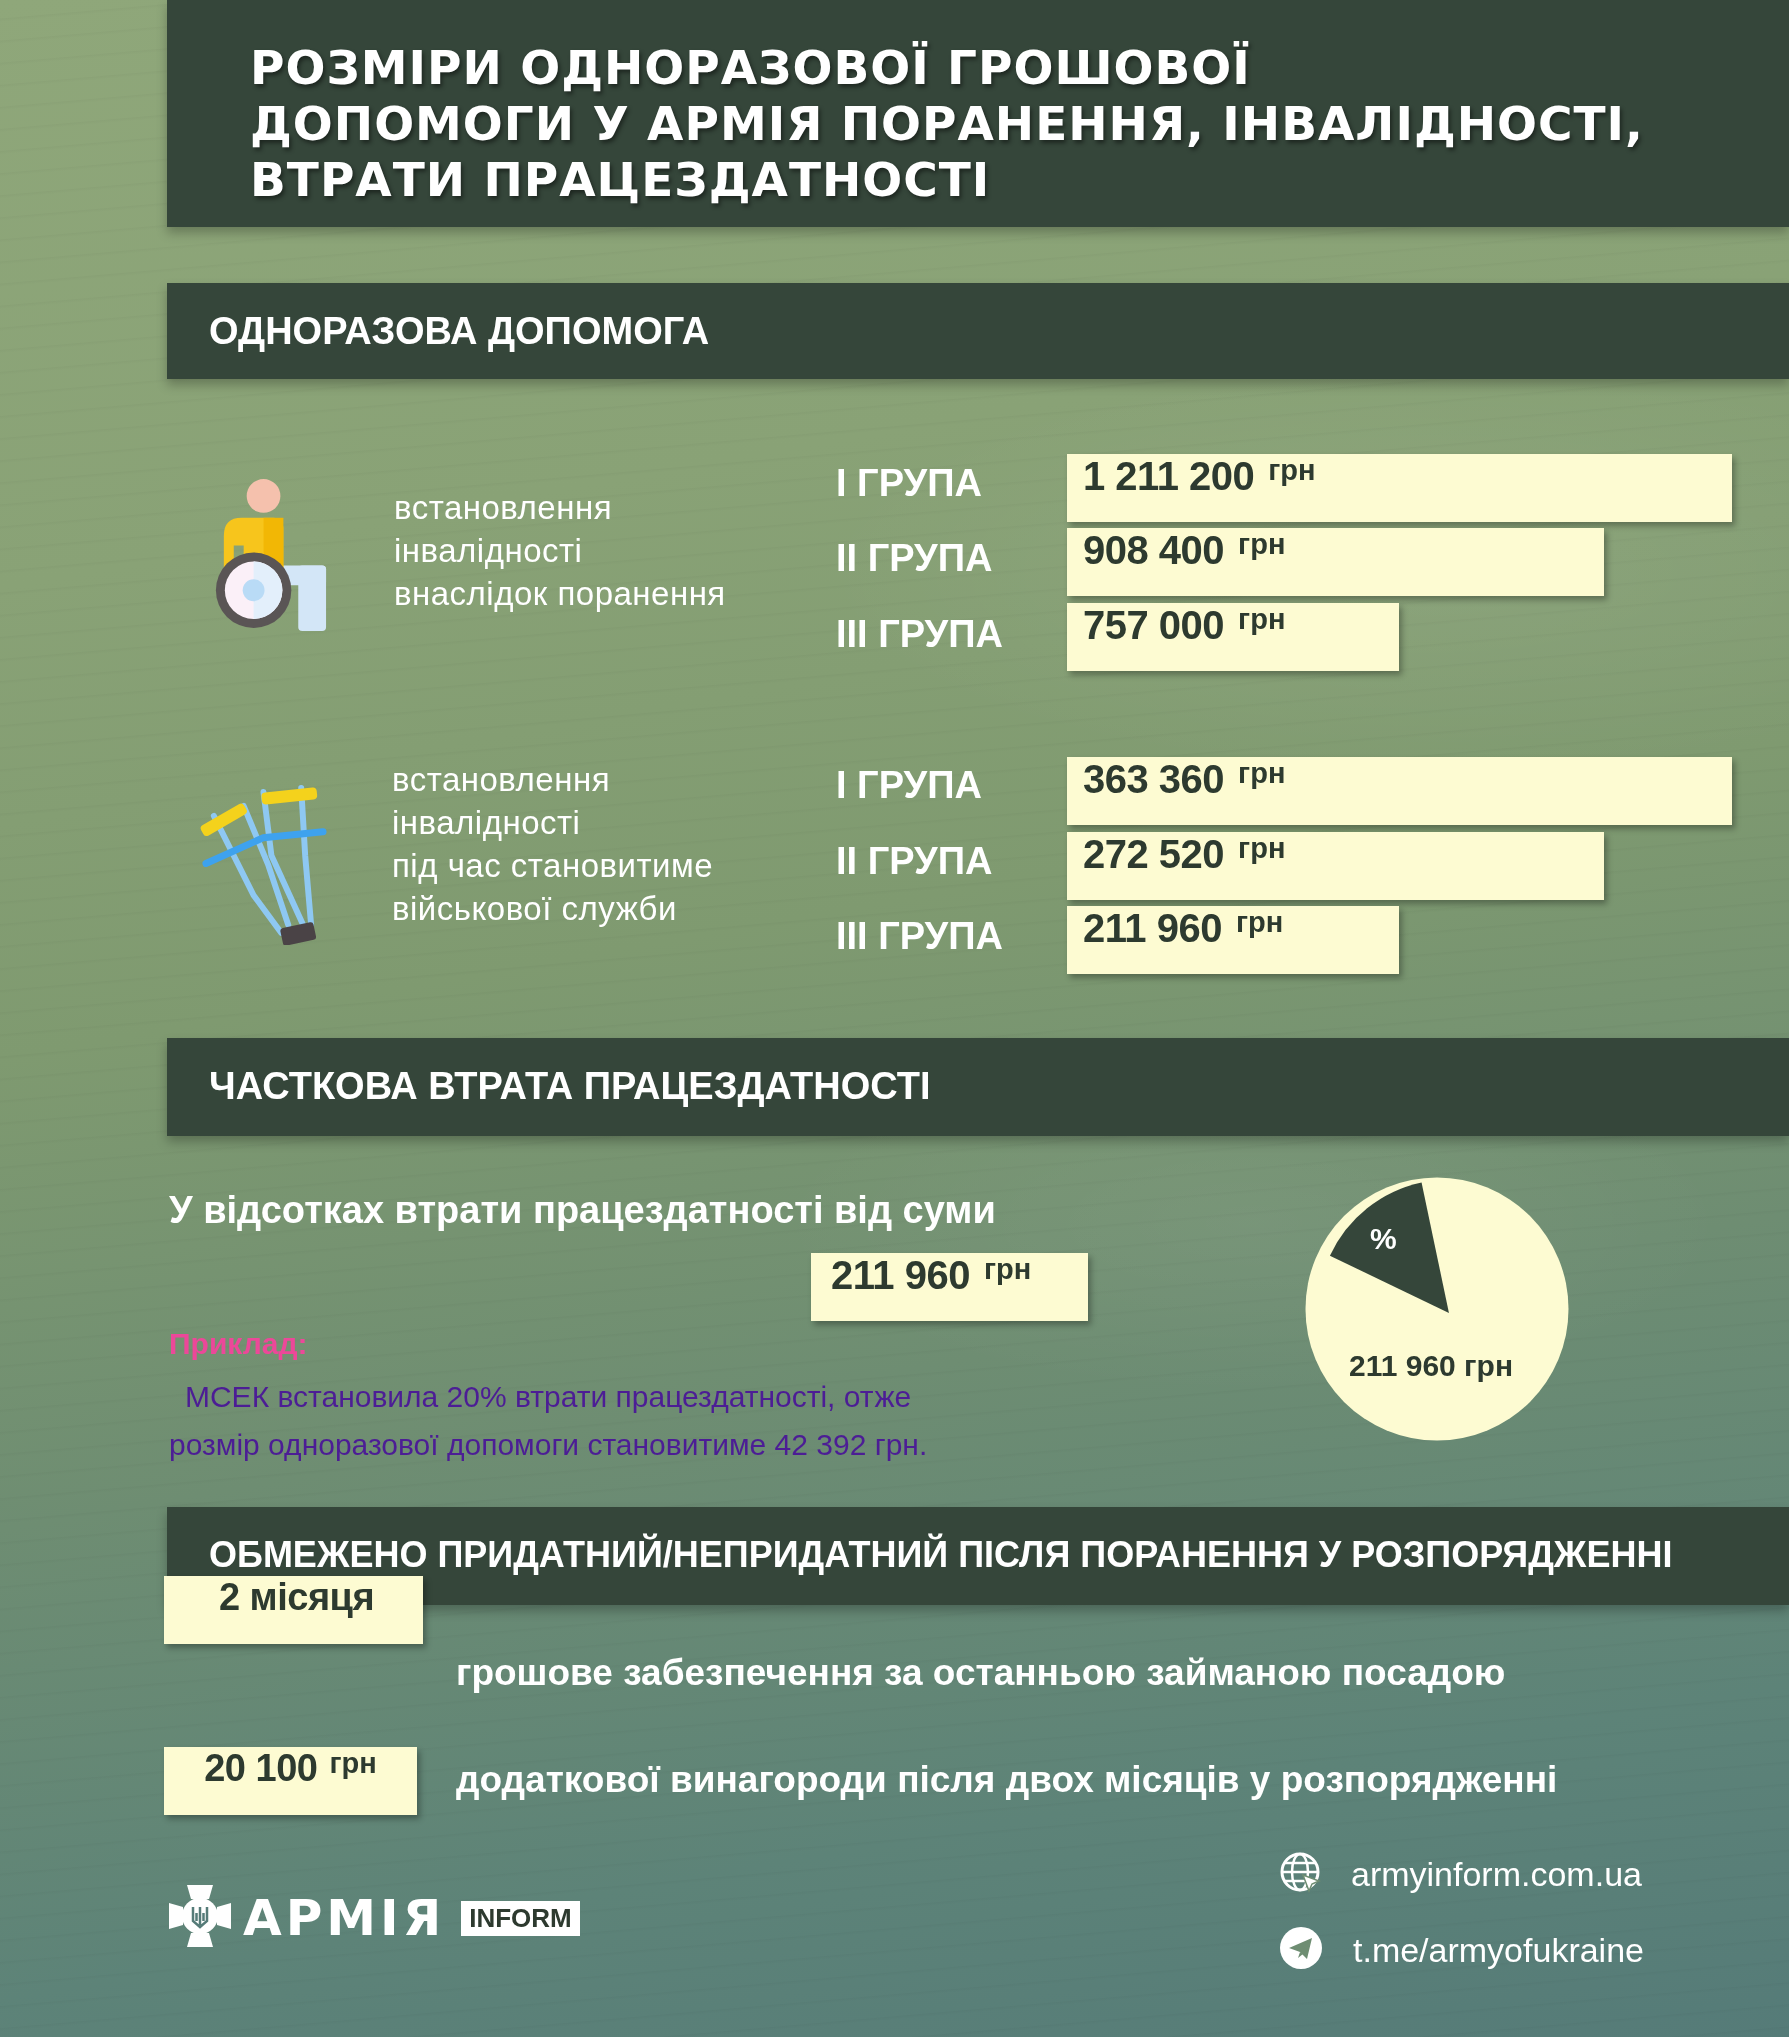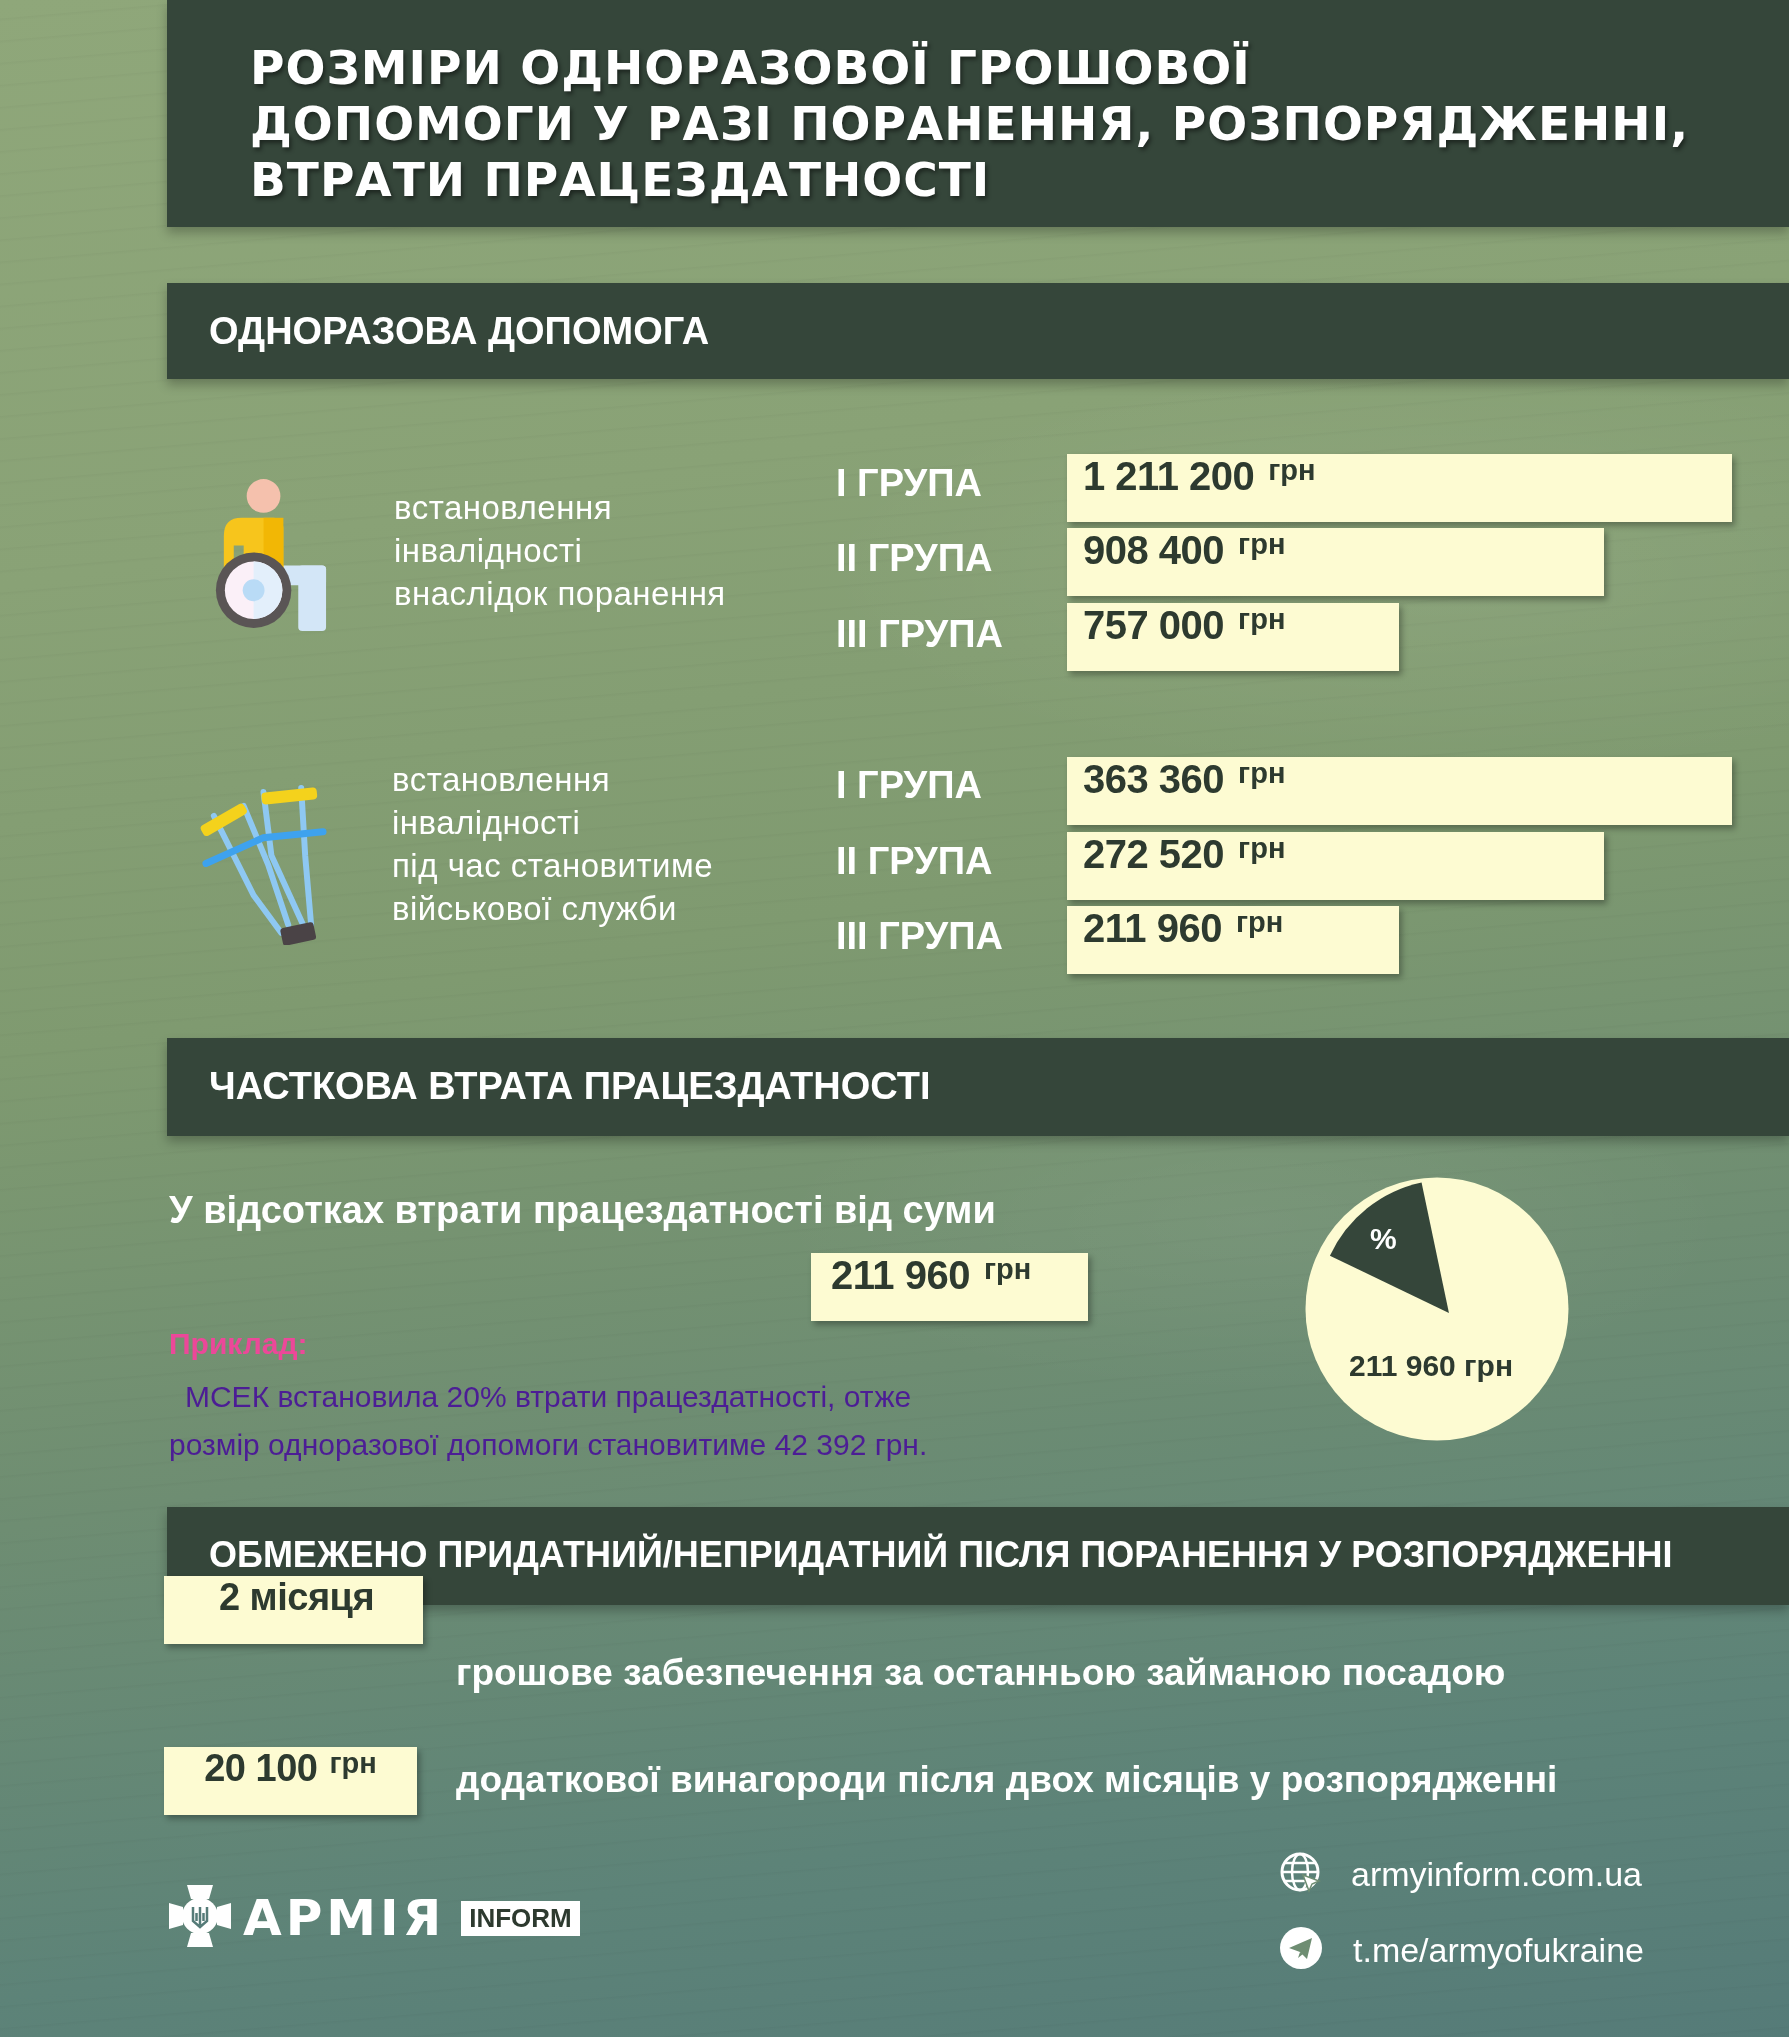--- a/index.html
+++ b/index.html
@@ -97,21 +97,21 @@
   }
 </style>
 </head>
 <body>
 
 <div class="bg-deco"></div>
 
 <div class="panel title-panel">
   <div class="title-text">
     <div>РОЗМІРИ ОДНОРАЗОВОЇ ГРОШОВОЇ</div>
-    <div>ДОПОМОГИ У РАЗІ ПОРАНЕННЯ, РОЗПОРЯДЖЕННІ,</div>
+    <div>ДОПОМОГИ У АРМІЯ ПОРАНЕННЯ, ІНВАЛІДНОСТІ,</div>
     <div>ВТРАТИ ПРАЦЕЗДАТНОСТІ</div>
   </div>
 </div>
 
 <div class="panel section-panel" style="top:283px;padding-left:6px;">
   <div class="section-title">ОДНОРАЗОВА ДОПОМОГА</div>
 </div>
 
 <div class="icon-box" style="left:204px; top:476px; width:129px; height:159px;">
   <svg width="129" height="159" viewBox="0 0 130 160">

